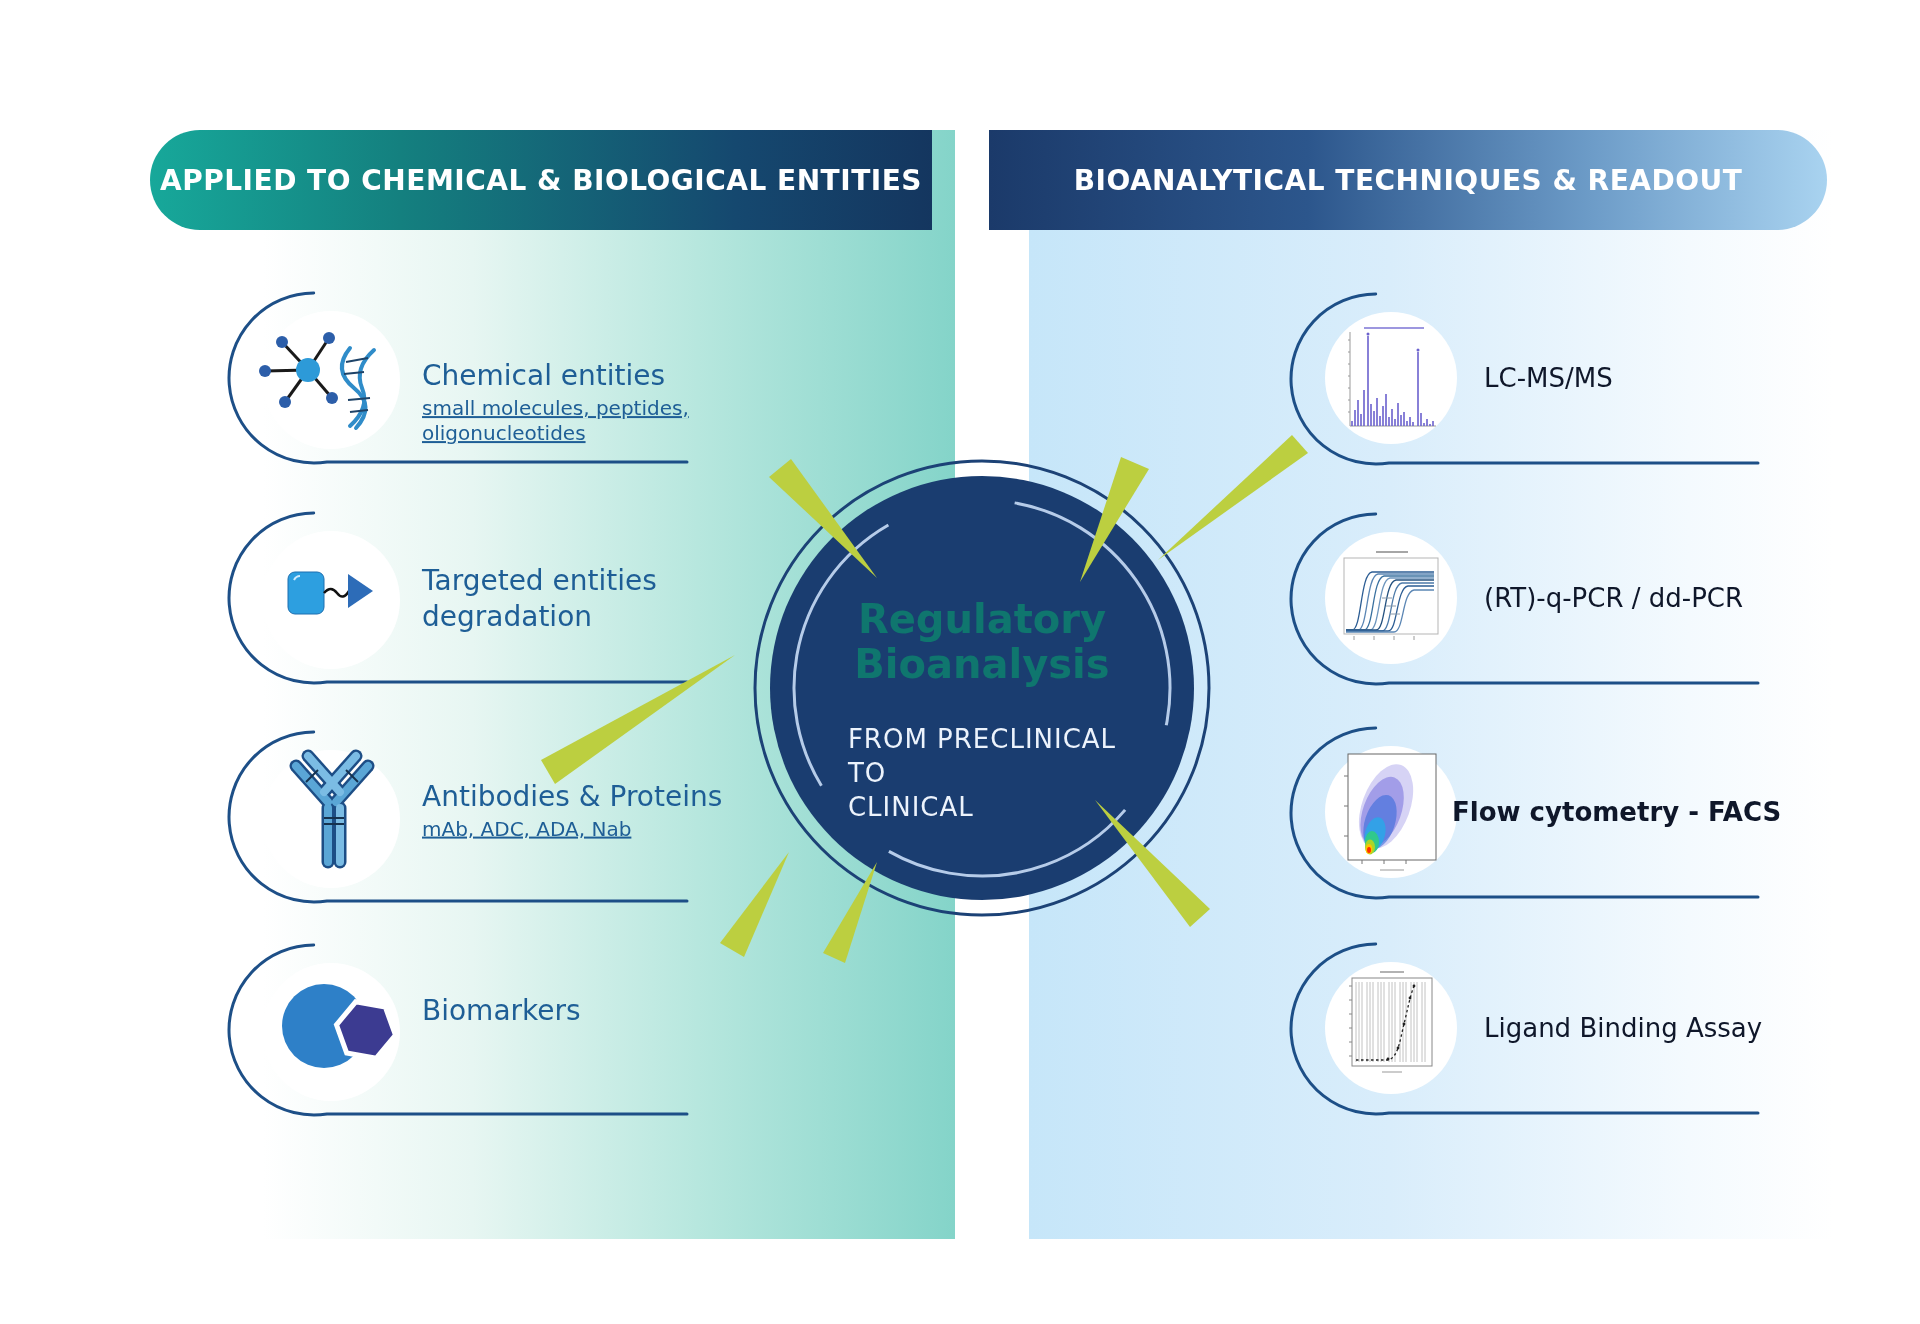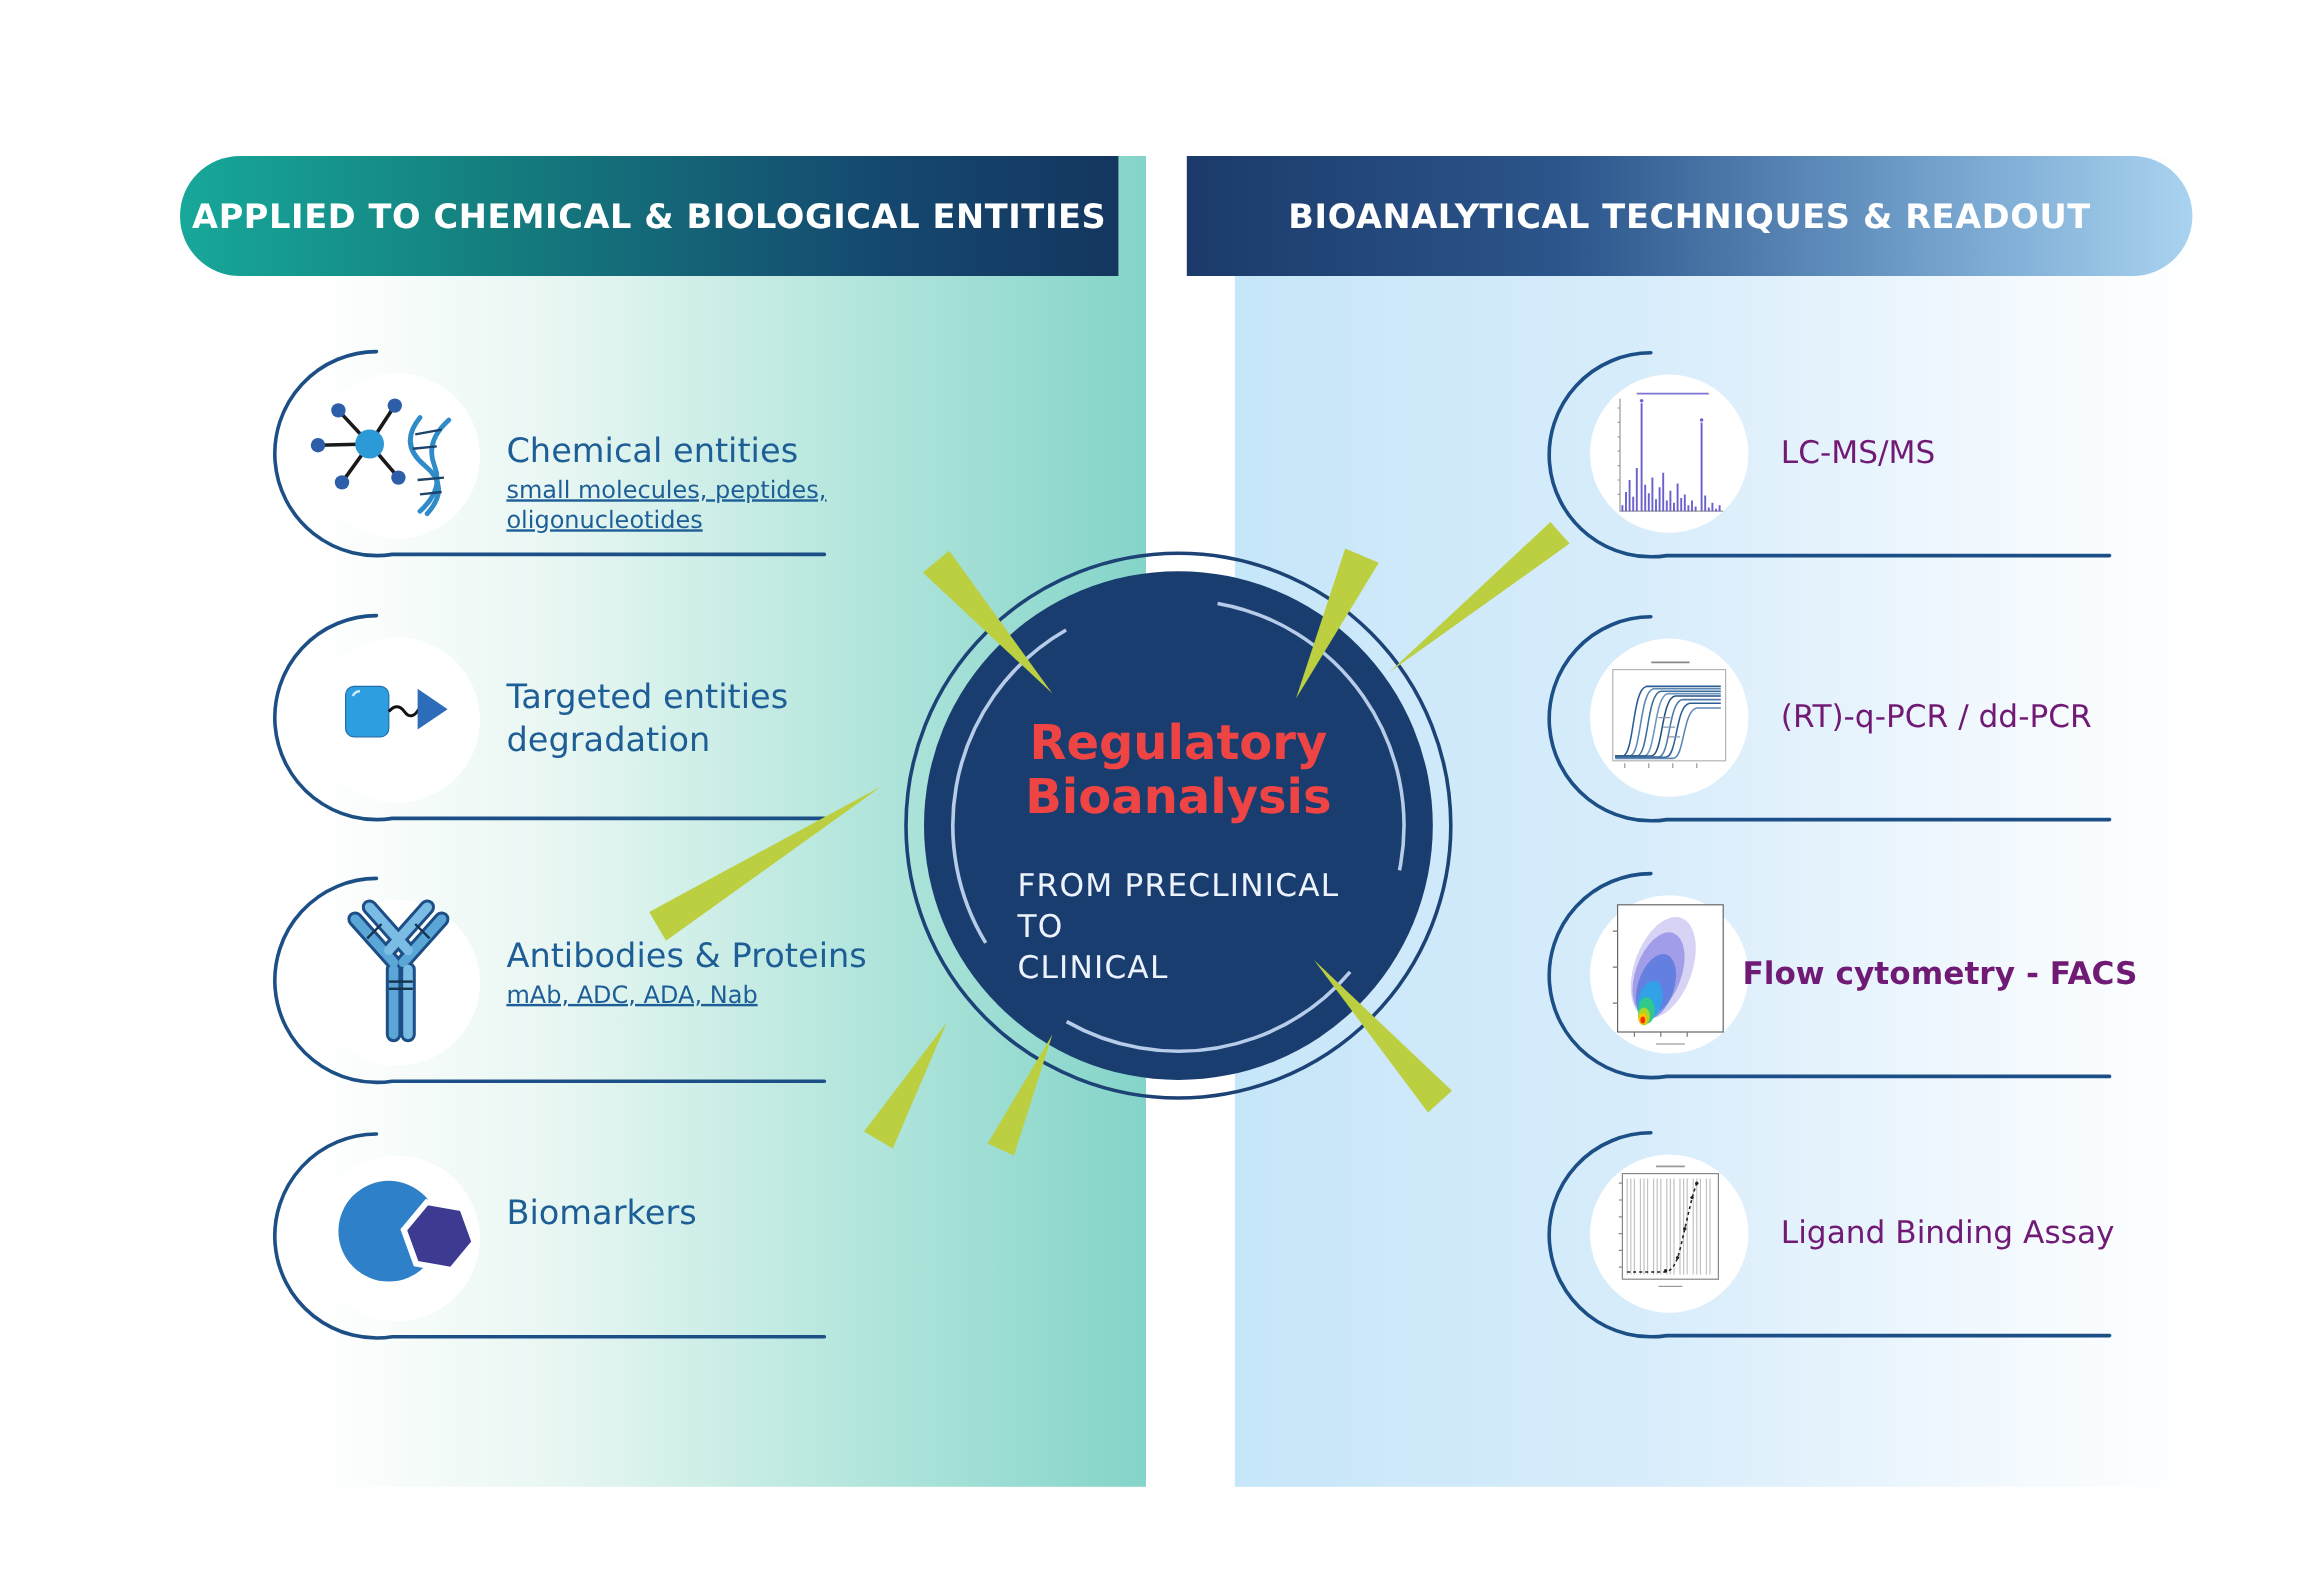--- a/index.html
+++ b/index.html
@@ -13,23 +13,23 @@
   .hdr{position:absolute;top:130px;height:100px;display:flex;align-items:center;justify-content:center;
        color:#ffffff;font-weight:700;font-size:28px;letter-spacing:.5px;white-space:nowrap;}
   .hdr-left{left:118px;width:782px;border-radius:52px 0 0 52px;
     background:linear-gradient(90deg,#17a89a 0%,#14807f 32%,#15486f 75%,#14365f 100%);}
   .hdr-right{left:957px;width:838px;border-radius:0 52px 52px 0;
     background:linear-gradient(90deg,#1b3a6a 0%,#2c568c 38%,#6d9cc8 72%,#a9d3f0 100%);text-align:right;}
   svg.overlay{position:absolute;left:0;top:0;width:1920px;height:1324px;}
   .item-text{position:absolute;transform:translateY(-50%);color:#1e5e96;}
   .item-text .t{font-size:28px;font-weight:500;line-height:1.28;width:330px;}
   .item-text .s{font-size:20px;line-height:1.25;width:310px;margin-top:2px;text-decoration:underline;}
-  .r-label{position:absolute;transform:translateY(-50%);color:#701a75;font-size:26px;font-weight:500;white-space:nowrap;}
+  .r-label{position:absolute;transform:translateY(-50%);color:#0f172a;font-size:26px;font-weight:500;white-space:nowrap;}
   .hub-title{position:absolute;left:950px;top:642px;transform:translate(-50%,-50%);
-    color:#ef4444;font-size:40px;font-weight:700;line-height:1.12;text-align:center;white-space:nowrap;}
+    color:#0f766e;font-size:40px;font-weight:700;line-height:1.12;text-align:center;white-space:nowrap;}
   .hub-sub{position:absolute;left:950px;top:773px;transform:translate(-50%,-50%);
     color:#ecf3fc;font-size:26px;font-weight:400;line-height:34px;letter-spacing:1px;text-align:left;white-space:nowrap;}
 </style>
 </head>
 <body>
 
 <div class="canvas">
 
   <div class="panel panel-left"></div>
   <div class="panel panel-right"></div>

